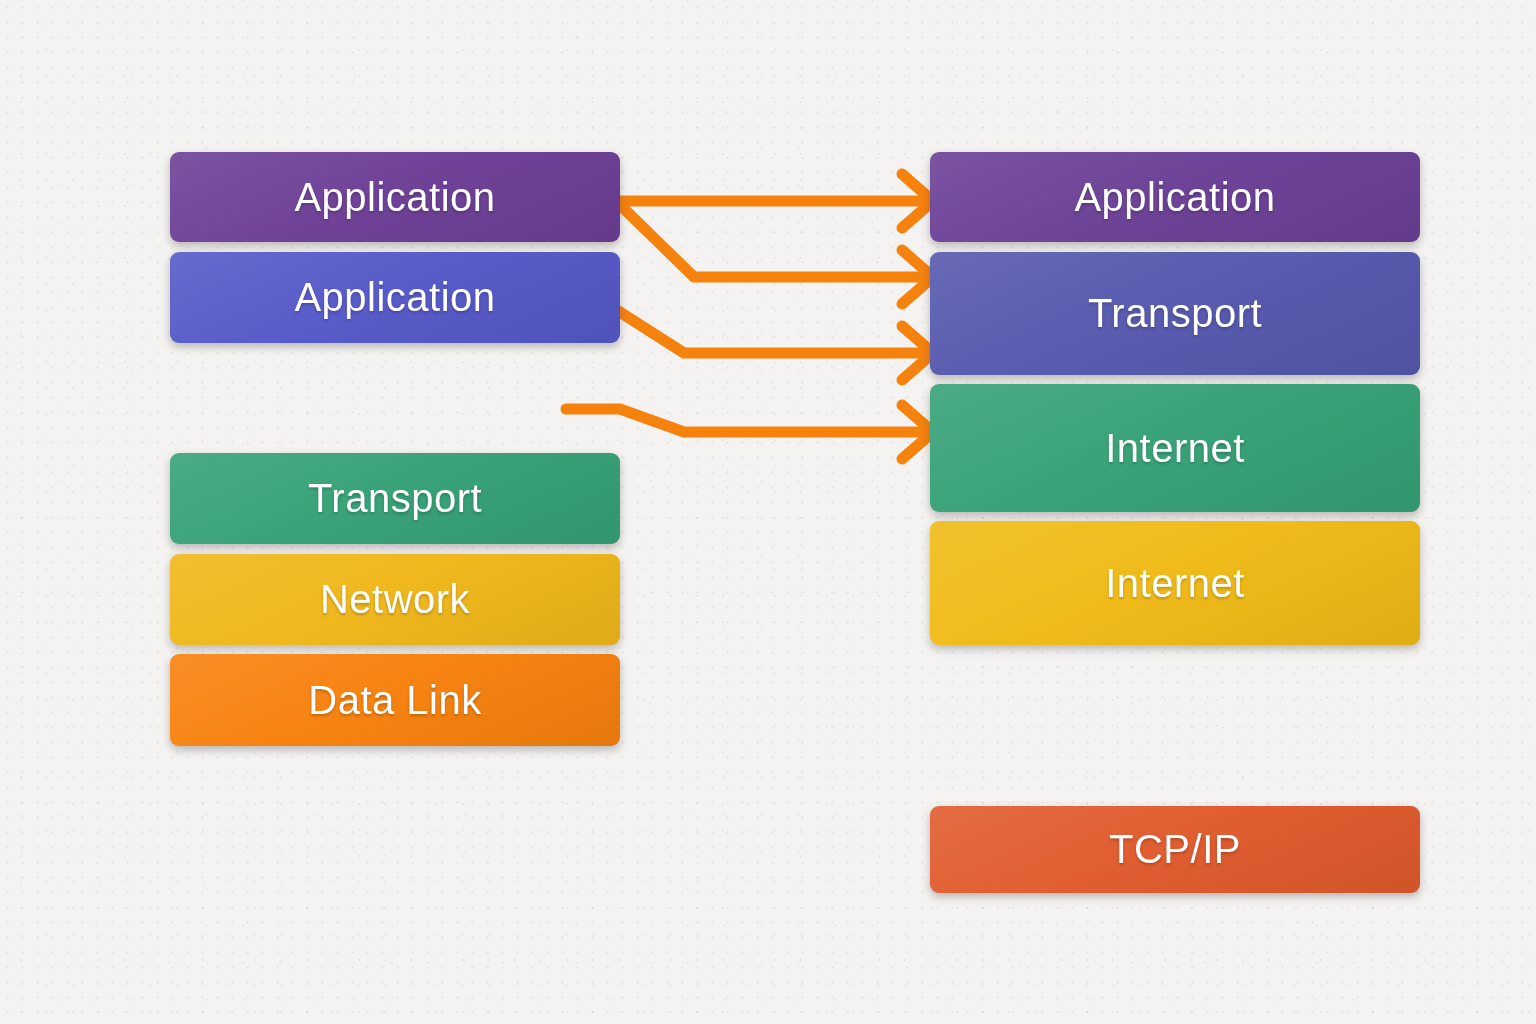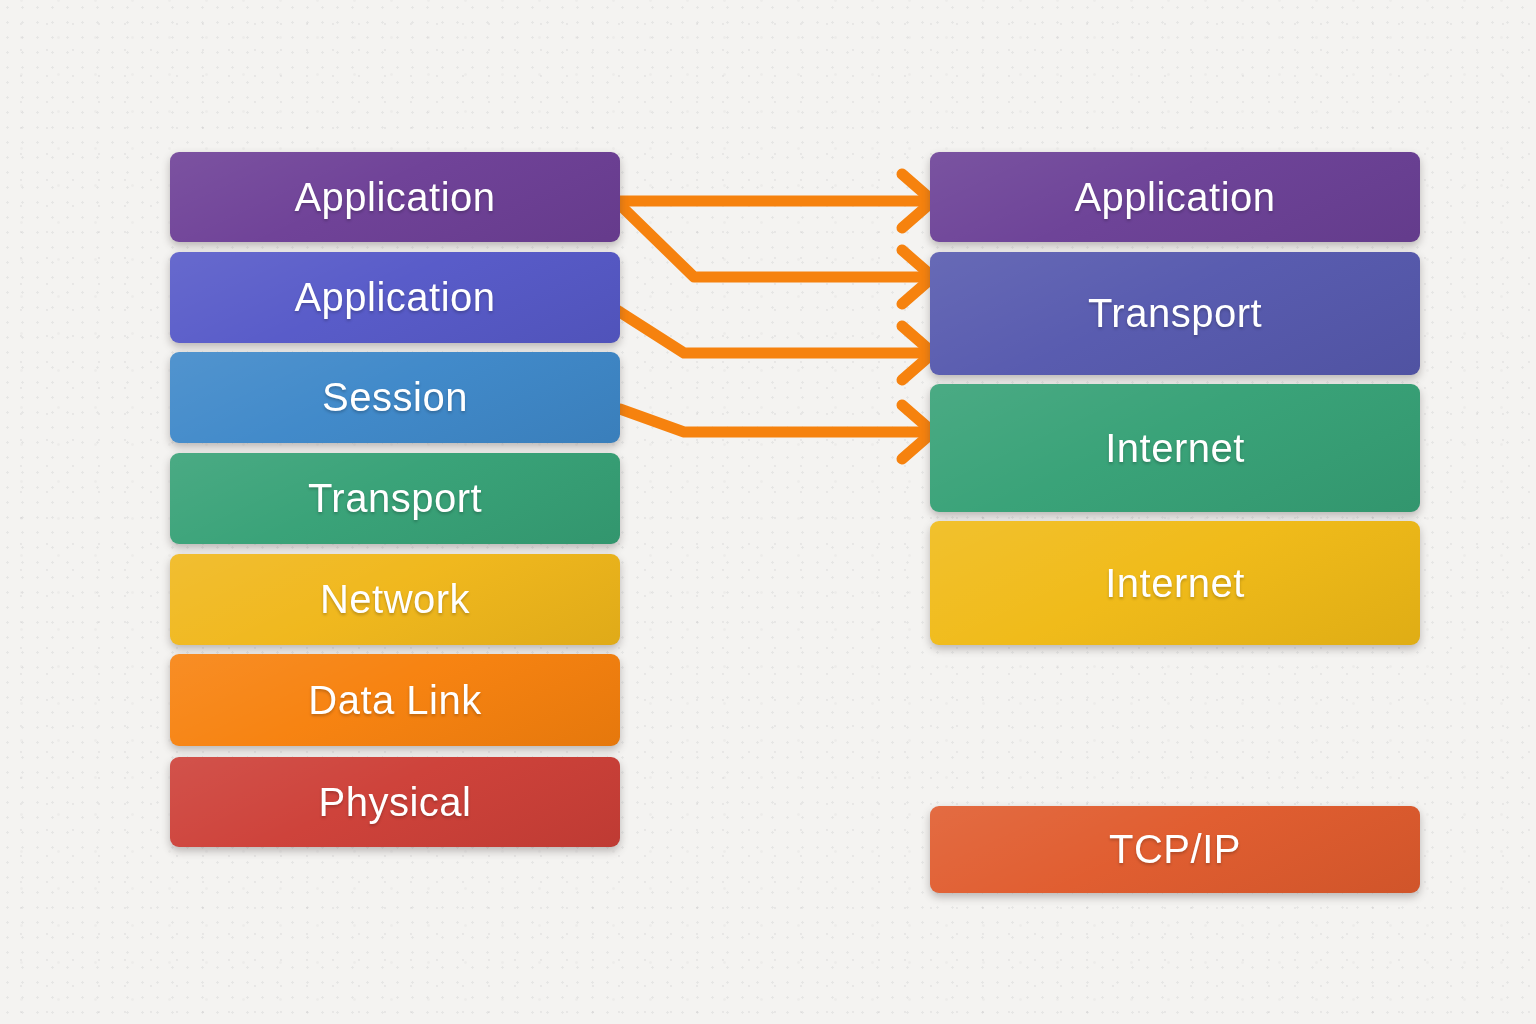--- a/index.html
+++ b/index.html
@@ -63,25 +63,23 @@
         <polyline points="902,326 933,353 902,380" fill="none" stroke="#f6820e" stroke-width="11" stroke-linecap="round" stroke-linejoin="round"></polyline>
       </g>
       <g>
         <polyline points="566,409 620,409 684,432 924,432" fill="none" stroke="#f6820e" stroke-width="11" stroke-linecap="round" stroke-linejoin="round"></polyline>
         <polyline points="902,405 933,432 902,459" fill="none" stroke="#f6820e" stroke-width="11" stroke-linecap="round" stroke-linejoin="round"></polyline>
       </g>
     </svg>
 
   <div class="box left l1" style="background-color: rgb(109, 63, 150);">Application</div>
   <div class="box left l2" style="background-color: rgb(86, 89, 200);">Application</div>
-  <div class="box left l3" style="background-color: rgb(62, 136, 201);">Session</div>
   <div class="box left l4" style="background-color: rgb(54, 161, 118);">Transport</div>
   <div class="box left l5" style="background-color: rgb(240, 183, 26);">Network</div>
   <div class="box left l6" style="background-color: rgb(247, 129, 13);">Data Link</div>
-  <div class="box left l7" style="background-color: rgb(205, 63, 55);">Physical</div>
 
   <div class="box right r1" style="background-color: rgb(107, 64, 150);">Application</div>
   <div class="box right r2" style="background-color: rgb(86, 89, 174);">Transport</div>
   <div class="box right r3" style="background-color: rgb(54, 161, 118);">Internet</div>
   <div class="box right r4" style="background-color: rgb(240, 186, 22);">Internet</div>
   <div class="box right r6" style="background-color: rgb(224, 91, 45);">TCP/IP</div>
 
 </div>
 
 </body></html>

